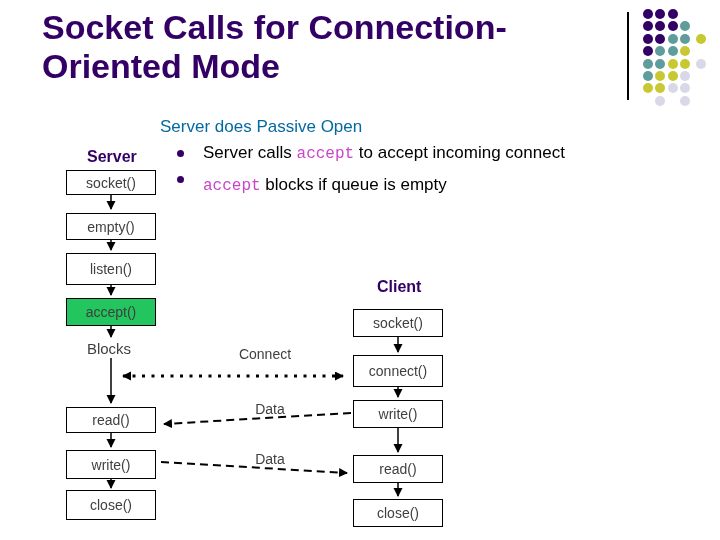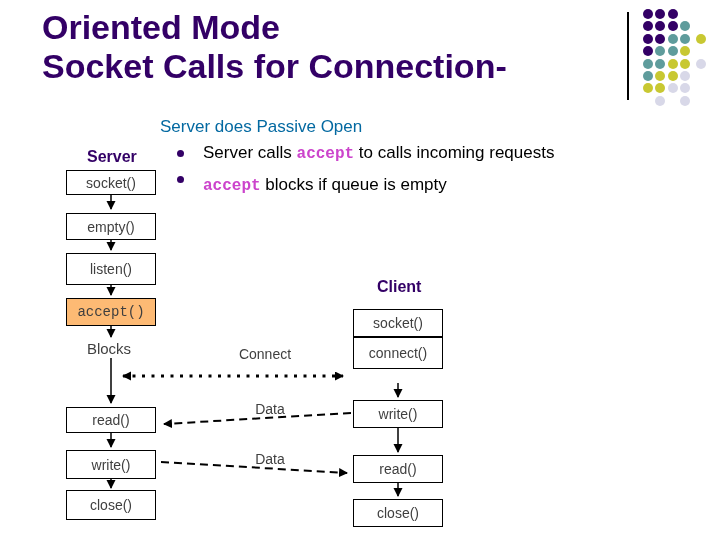--- a/index.html
+++ b/index.html
@@ -27,50 +27,50 @@
     position:absolute;left:160px;top:117px;
     font-size:17px;color:#0369a1;
   }
   .bullet-row{position:absolute;left:203px;font-size:17px;color:#000;white-space:nowrap;}
   .bullet-dot{
     position:absolute;left:177px;width:7px;height:7px;border-radius:50%;
     background:#330066;
   }
   .code{
     font-family:"Liberation Mono", monospace;
-    font-weight:bold;color:#cc44cc;font-size:16px;
+    font-weight:normal;color:#cc44cc;font-size:16px;
   }
   
   .col-label{
     position:absolute;font-size:16px;font-weight:bold;color:#330066;
   }
   
   .box{
     position:absolute;left:66px;width:90px;
     border:1px solid #000;background:#ffffff;
     display:flex;align-items:center;justify-content:center;
     font-size:14px;color:#3f3f3f;box-sizing:border-box;
   }
   .box.right{left:353px;}
-  .box.accept-fill{background:#fdba74;font-family:Liberation Mono, monospace;}
+  .box.accept-fill{background:#22c55e;}
   
   .diagram-label{
     position:absolute;font-size:15px;color:#3f3f3f;text-align:center;
   }
   #connect-negotiation{line-height:18px;font-size:14px;}
   svg#flow-arrows{position:absolute;left:0;top:0;}
 </style>
 </head>
 <body>
 
 <div id="slide">
 
   <div id="title">
+    <div>Socket Calls for Connection-</div>
     <div>Oriented Mode</div>
-    <div>Socket Calls for Connection-</div>
   </div>
 
   <div id="vrule"></div>
   <div id="dot-grid">
       <div class="dot" style="left: 643px; top: 9px; background: rgb(51, 0, 102);"></div>
       <div class="dot" style="left: 655.4px; top: 9px; background: rgb(51, 0, 102);"></div>
       <div class="dot" style="left: 667.8px; top: 9px; background: rgb(51, 0, 102);"></div>
       <div class="dot" style="left: 643px; top: 21.4px; background: rgb(51, 0, 102);"></div>
       <div class="dot" style="left: 655.4px; top: 21.4px; background: rgb(51, 0, 102);"></div>
       <div class="dot" style="left: 667.8px; top: 21.4px; background: rgb(51, 0, 102);"></div>
@@ -97,21 +97,21 @@
       <div class="dot" style="left: 655.4px; top: 83.4px; background: rgb(200, 200, 50);"></div>
       <div class="dot" style="left: 667.8px; top: 83.4px; background: rgb(216, 216, 232);"></div>
       <div class="dot" style="left: 680.2px; top: 83.4px; background: rgb(216, 216, 232);"></div>
       <div class="dot" style="left: 655.4px; top: 95.8px; background: rgb(216, 216, 232);"></div>
       <div class="dot" style="left: 680.2px; top: 95.8px; background: rgb(216, 216, 232);"></div>
     </div>
 
   <div id="intro-heading">Server does Passive Open</div>
 
   <div class="bullet-dot" style="top:150px;"></div>
-  <div class="bullet-row" style="top:143px;"><span>Server calls </span><span class="code">accept</span><span> to calls incoming requests</span></div>
+  <div class="bullet-row" style="top:143px;"><span>Server calls </span><span class="code">accept</span><span> to accept incoming connect</span></div>
 
   <div class="bullet-dot" style="top:176px;"></div>
   <div class="bullet-row" style="top:175px;"><span></span><span class="code">accept</span><span> blocks if queue is empty</span></div>
 
   <div class="col-label" style="left:87px;top:148px;">Server</div>
   <div class="col-label" style="left:377px;top:278px;">Client</div>
 
   <svg id="flow-arrows" width="720" height="540" viewBox="0 0 720 540">
     <defs>
       <marker id="ahE" markerUnits="userSpaceOnUse" markerWidth="10" markerHeight="10" refX="8" refY="4.5" orient="auto">
@@ -144,21 +144,21 @@
   <div class="box" style="top:170px;height:25px;">socket()</div>
   <div class="box" style="top:213px;height:27px;">empty()</div>
   <div class="box" style="top:253px;height:32px;">listen()</div>
   <div class="box accept-fill" style="top:298px;height:28px;">accept()</div>
   <div class="diagram-label" style="left:84px;top:340px;width:50px;">Blocks</div>
   <div class="box" style="top:407px;height:26px;">read()</div>
   <div class="box" style="top:450px;height:29px;">write()</div>
   <div class="box" style="top:490px;height:30px;">close()</div>
 
   <div class="box right" style="top:309px;height:28px;">socket()</div>
-  <div class="box right" style="top:337px;height:32px;">connect()</div>
+  <div class="box right" style="top:355px;height:32px;">connect()</div>
   <div class="box right" style="top:400px;height:28px;">write()</div>
   <div class="box right" style="top:455px;height:28px;">read()</div>
   <div class="box right" style="top:499px;height:28px;">close()</div>
 
   <div class="diagram-label" id="connect-negotiation" style="left:215px;top:345px;width:100px;">
     <div>Connect</div>
   </div>
   <div class="diagram-label" style="left:250px;top:401px;width:40px;font-size:14px;">Data</div>
   <div class="diagram-label" style="left:250px;top:451px;width:40px;font-size:14px;">Data</div>
 

